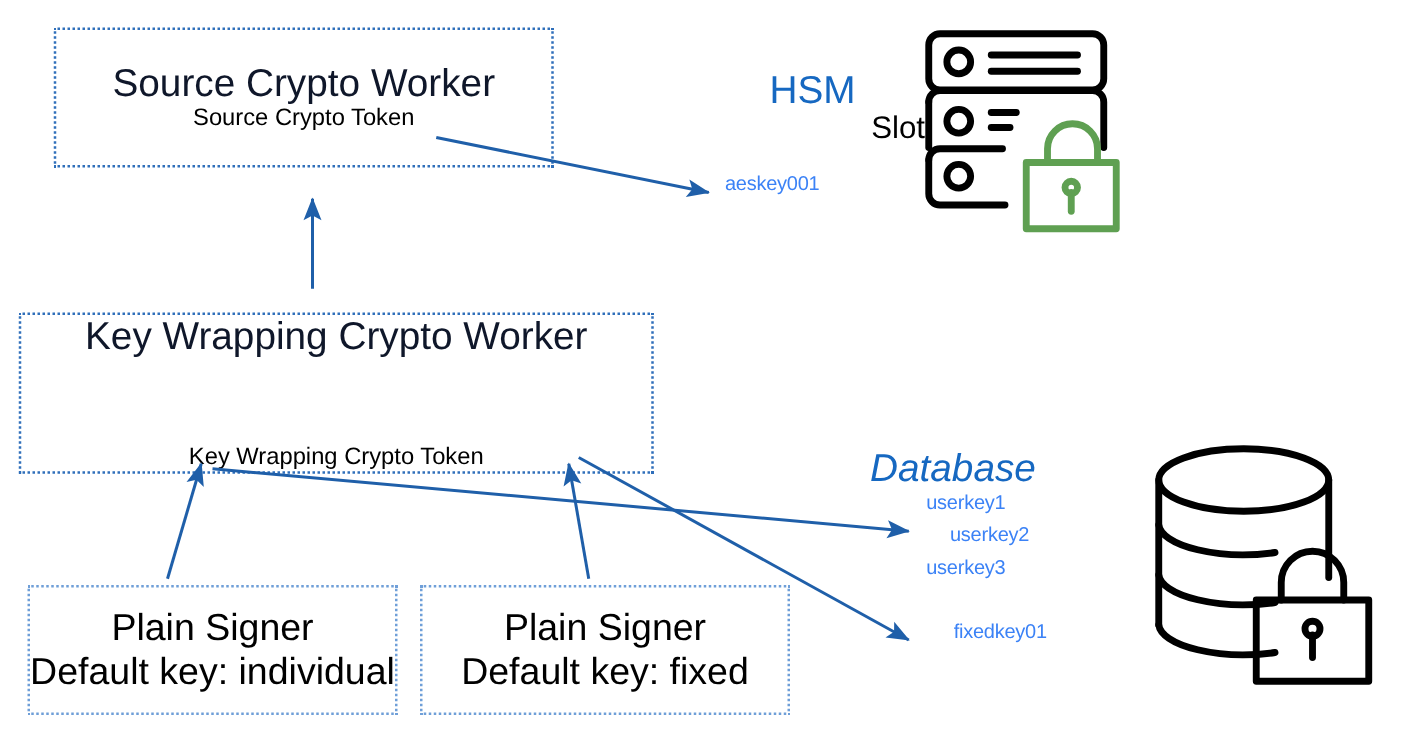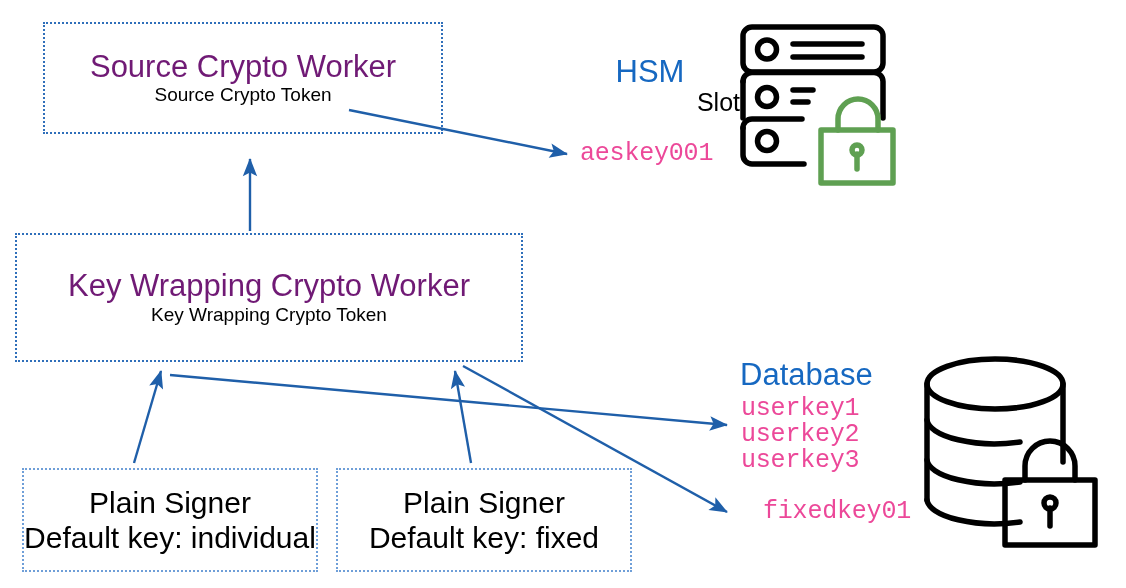--- a/index.html
+++ b/index.html
@@ -20,21 +20,21 @@
     box-sizing: border-box;
     border: 2px dotted #2f6fba;
     background: transparent;
     display: flex;
     flex-direction: column;
     align-items: center;
     justify-content: center;
   }
   .box.thin { border: 2px dotted #6f9fd8; }
   .box-title {
-    color: #701a75;
+    color: #0f172a;
     font-size: 31px;
     line-height: 1.12;
     white-space: nowrap;
   }
   .box-sub {
     color: #000000;
     font-size: 19px;
     line-height: 1.15;
     white-space: nowrap;
   }
@@ -52,23 +52,23 @@
     white-space: nowrap;
   }
   .lbl-sub {
     color: #000000;
     font-size: 25px;
     line-height: 1.1;
     white-space: nowrap;
     text-align: right;
   }
   .mono {
-    font-family: Liberation Mono, monospace;
-    color: #ec4899;
-    font-size: 25px;
+    font-family: Liberation Sans, sans-serif;
+    color: #3b82f6;
+    font-size: 16px;
     line-height: 1.17;
     white-space: nowrap;
     letter-spacing: -0.2px;
   }
   .center { text-align: center; }
   svg.overlay {
     position: absolute;
     left: 0; top: 0;
     width: 1126px;
     height: 588px;
@@ -79,46 +79,46 @@
 </head>
 <body>
 
 <div id="canvas">
 
   <div class="box" style="left:43px; top:22px; width:400px; height:112px;">
     <div class="box-title">Source Crypto Worker</div>
     <div class="box-sub">Source Crypto Token</div>
   </div>
 
-  <div class="box" style="left:15px; top:233px; width:508px; height:129px;">
+  <div class="box" style="left:15px; top:250px; width:508px; height:129px;justify-content:space-between;">
     <div class="box-title">Key Wrapping Crypto Worker</div>
     <div class="box-sub">Key Wrapping Crypto Token</div>
   </div>
 
   <div class="box thin" style="left:22px; top:468px; width:296px; height:104px;">
     <div class="plain-line">Plain Signer</div>
     <div class="plain-line">Default key: individual</div>
   </div>
 
   <div class="box thin" style="left:336px; top:468px; width:296px; height:104px;">
     <div class="plain-line">Plain Signer</div>
     <div class="plain-line">Default key: fixed</div>
   </div>
 
   <div class="label-group center" style="left:560px; top:55px; width:180px;">
     <div class="lbl-title">HSM</div>
     <div class="lbl-sub">Slot</div>
   </div>
   <div class="mono" style="left:580px; top:139px; position:absolute;">aeskey001</div>
 
-  <div class="label-group" style="left:740px; top:358px; width:220px;">
+  <div class="label-group" style="left:696px; top:358px; width:220px;font-style:italic;">
     <div class="lbl-title">Database</div>
   </div>
   <div class="mono" style="left:741px; top:394px; position:absolute;">userkey1</div>
-  <div class="mono" style="left:741px; top:420px; position:absolute;">userkey2</div>
+  <div class="mono" style="left:760px; top:420px; position:absolute;">userkey2</div>
   <div class="mono" style="left:741px; top:446px; position:absolute;">userkey3</div>
   <div class="mono" style="left:763px; top:497px; position:absolute;">fixedkey01</div>
 
   <svg class="icon" style="left:736px; top:20px;" width="180" height="160" viewBox="0 0 180 160">
     <g fill="none" stroke="#000000" stroke-width="5.5" stroke-linecap="round" stroke-linejoin="round">
       <rect x="7" y="7" width="140" height="45" rx="9"></rect>
       <circle cx="31" cy="29.5" r="9.5"></circle>
       <line x1="57" y1="24" x2="126" y2="24"></line>
       <line x1="57" y1="37" x2="126" y2="37"></line>
       <path d="M7 61.5 a9 9 0 0 1 9 -9 H138 a9 9 0 0 1 9 9 V98"></path>

